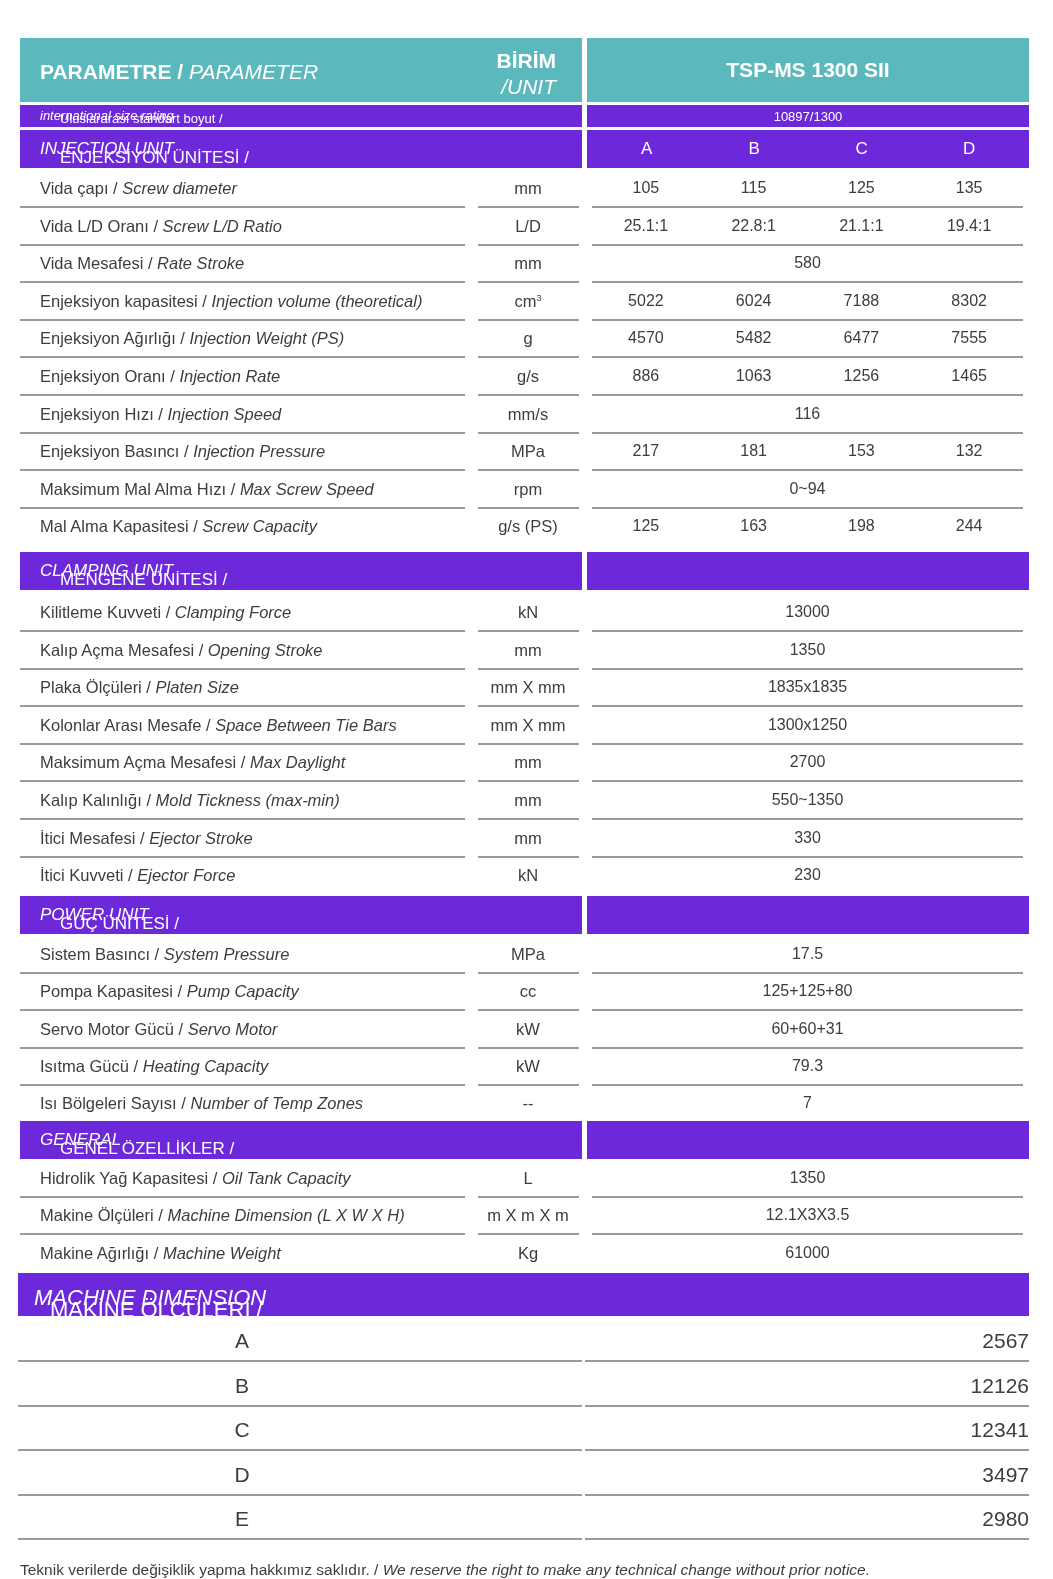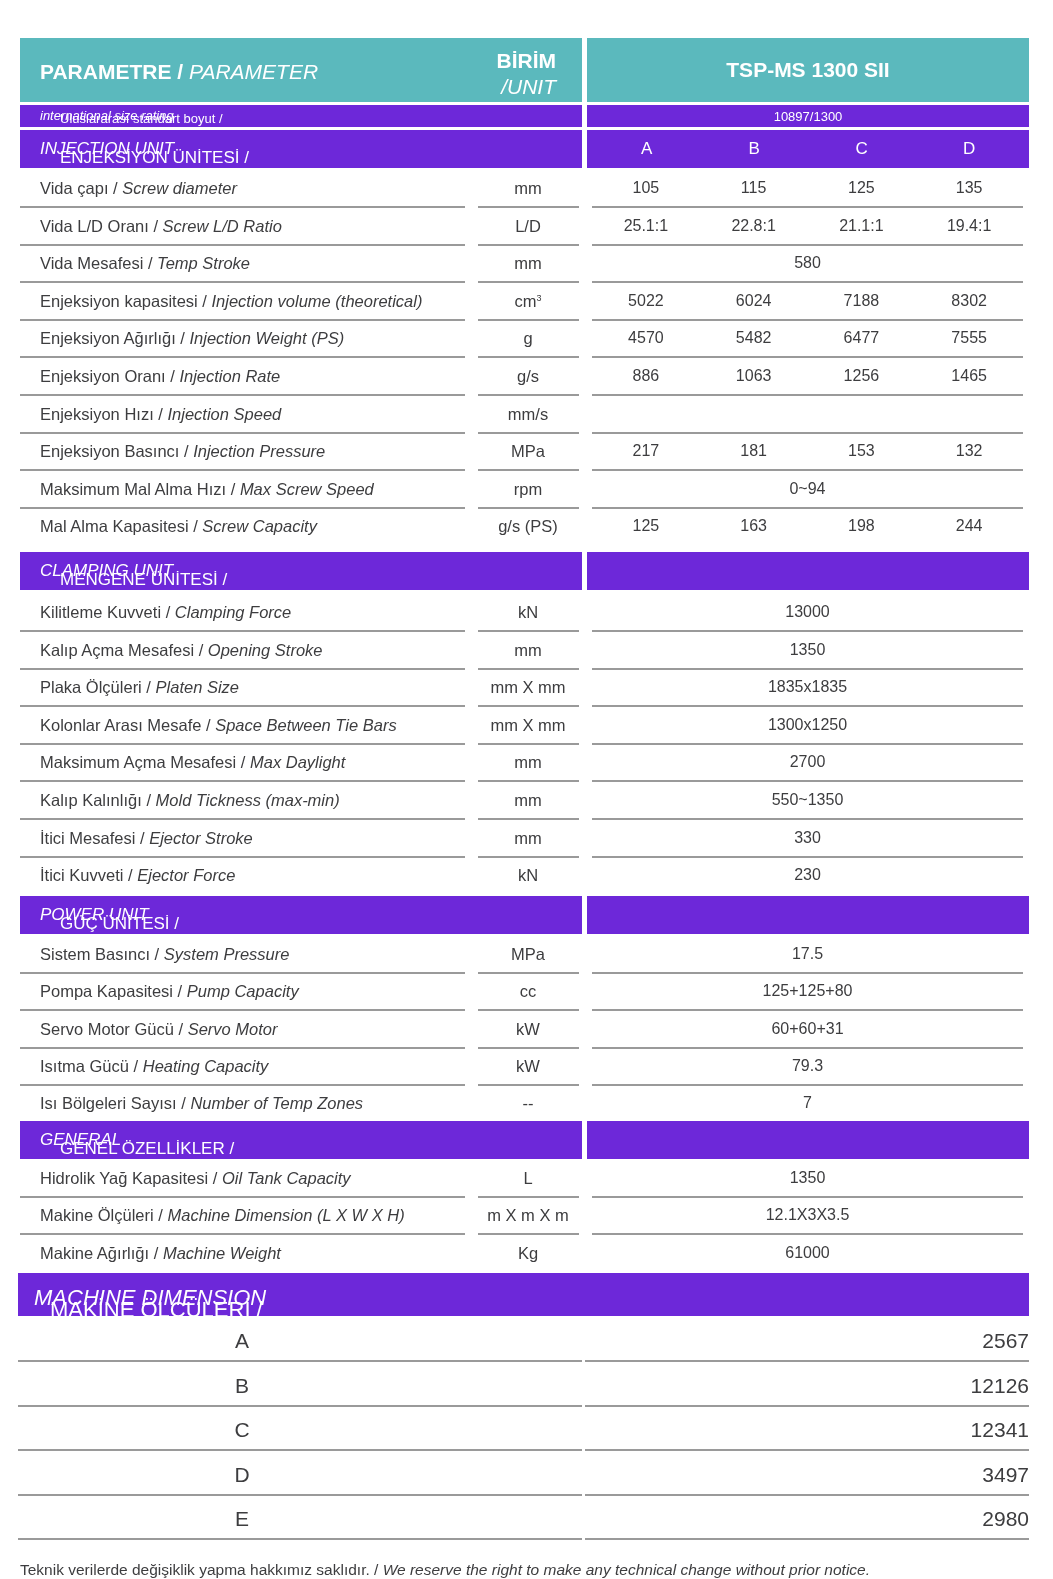--- a/index.html
+++ b/index.html
@@ -103,21 +103,21 @@
         <span>25.1:1</span>
         <span>22.8:1</span>
         <span>21.1:1</span>
         <span>19.4:1</span>
       </div>
       <div class="line1"></div>
       <div class="line2"></div>
       <div class="line3"></div>
     </div>
     <div class="abs row" style="top: 218.2px;">
-      <div class="p"><span>Vida Mesafesi /</span> <i>Temp Stroke</i></div>
+      <div class="p"><span>Vida Mesafesi /</span> <i>Rate Stroke</i></div>
       <div class="u"><span>mm</span></div>
       <div class="v">
         <span>580</span>
       </div>
       <div class="line1"></div>
       <div class="line2"></div>
       <div class="line3"></div>
     </div>
     <div class="abs row" style="top: 255.8px; padding-left: 48px;">
       <div class="p"><span>Enjeksiyon kapasitesi /</span> <i>Injection volume (theoretical)</i></div>
@@ -154,20 +154,23 @@
         <span>1256</span>
         <span>1465</span>
       </div>
       <div class="line1"></div>
       <div class="line2"></div>
       <div class="line3"></div>
     </div>
     <div class="abs row" style="top: 368.6px;">
       <div class="p"><span>Enjeksiyon Hızı /</span> <i>Injection Speed</i></div>
       <div class="u"><span>mm/s</span></div>
+      <div class="v">
+        <span>116</span>
+      </div>
       <div class="line1"></div>
       <div class="line2"></div>
       <div class="line3"></div>
     </div>
     <div class="abs row" style="top: 406.2px;">
       <div class="p"><span>Enjeksiyon Basıncı /</span> <i>Injection Pressure</i></div>
       <div class="u"><span>MPa</span></div>
       <div class="v">
         <span>217</span>
         <span>181</span>

